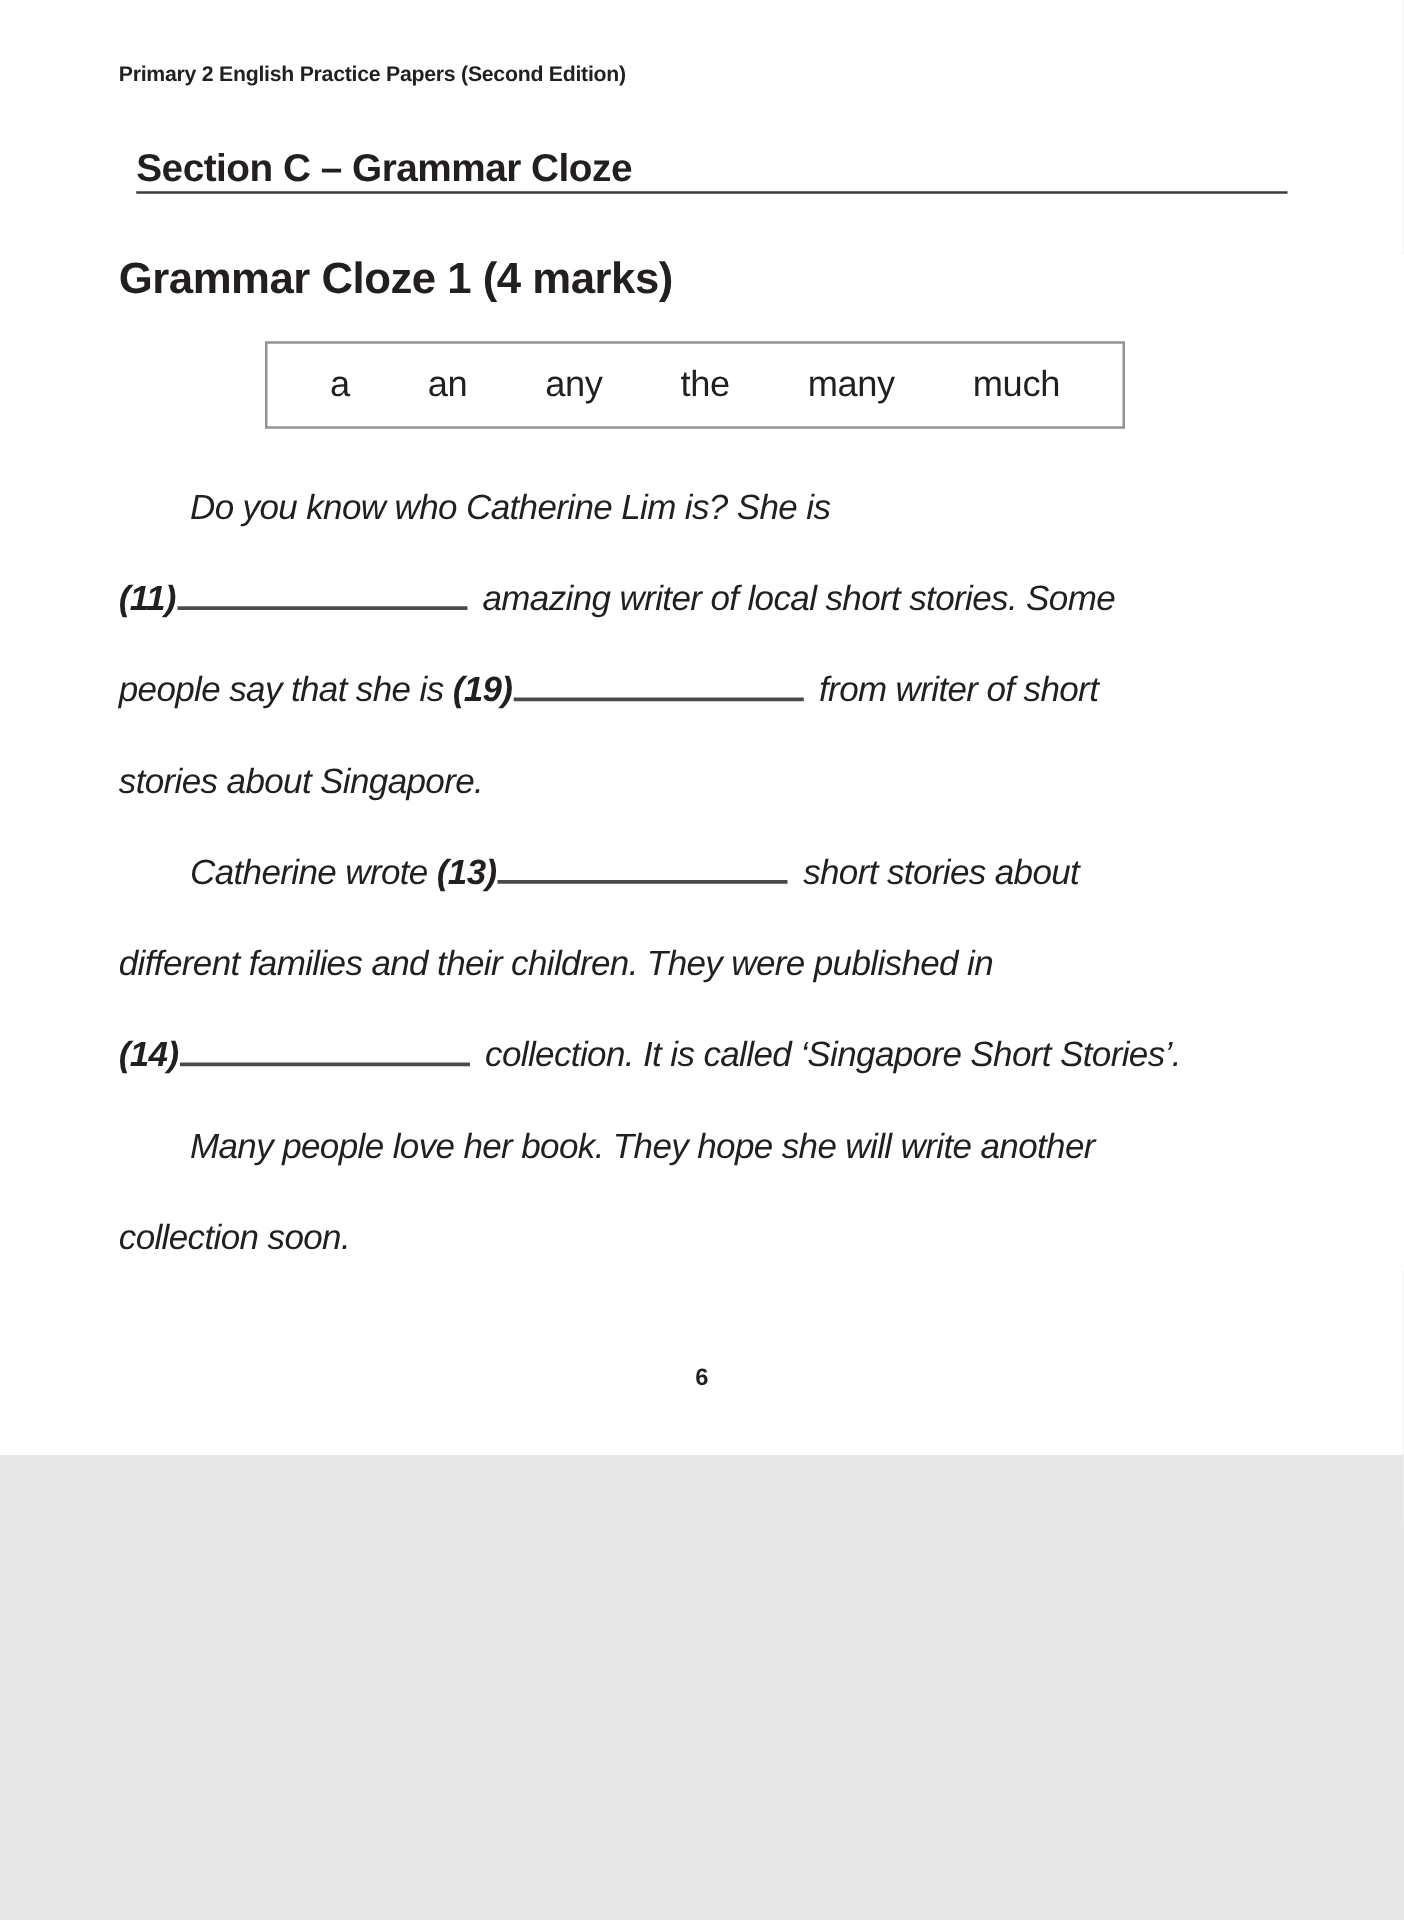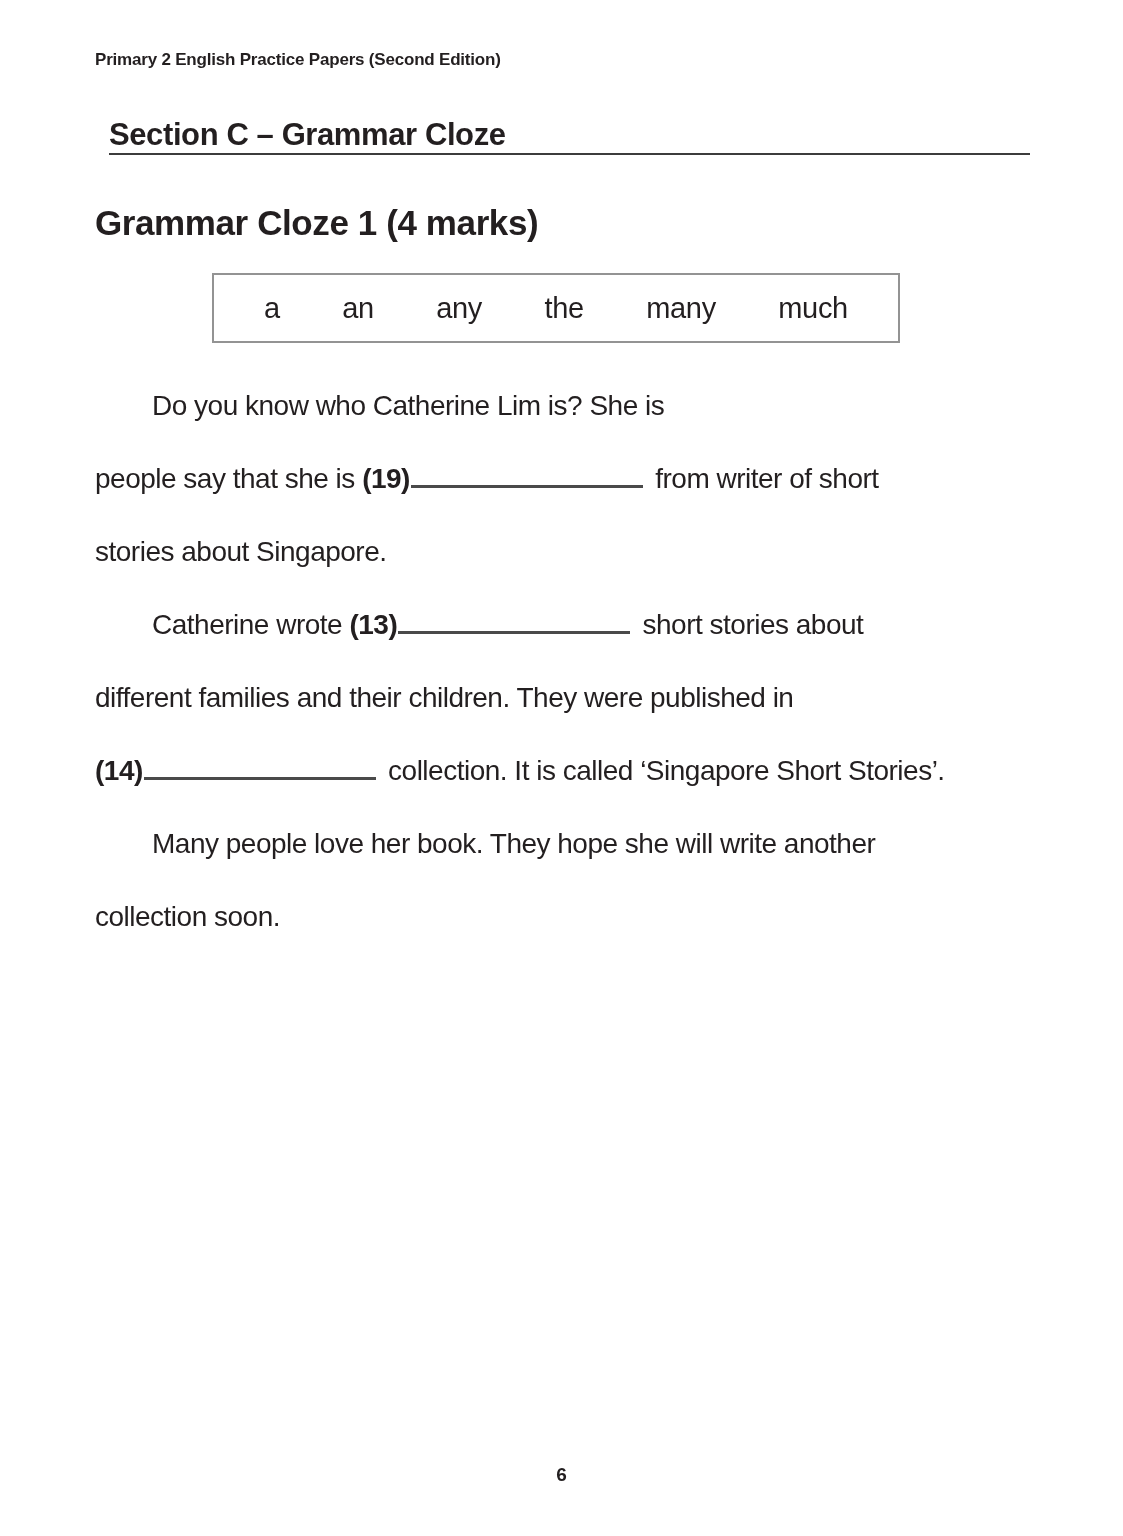--- a/index.html
+++ b/index.html
@@ -3,21 +3,21 @@
 <meta charset="utf-8">
 <style>
   html, body {
     margin: 0;
     padding: 0;
     background: #e8e8e8;
   }
   .page {
     position: relative;
     width: 1123px;
-    height: 1536px;
+    height: 1164px;
     margin: 0 auto;
     background: #ffffff;
     color: #231f20;
     font-family: "Liberation Sans", sans-serif;
     overflow: hidden;
     box-sizing: border-box;
   }
   .content {
     padding: 50px 93px 0 95px;
   }
@@ -54,20 +54,21 @@
     box-sizing: border-box;
     display: flex;
     align-items: center;
     justify-content: space-between;
     padding: 0 50px;
     font-size: 29px;
     letter-spacing: -0.3px;
   }
   .passage {
     margin-top: 26px;
+    font-style: italic;
   }
   .pline {
     height: 73px;
     line-height: 73px;
     font-size: 28px;
     letter-spacing: -0.5px;
     white-space: nowrap;
   }
   .pline.indent { text-indent: 57px; }
   .cloze-num { font-weight: 700; }
@@ -107,20 +108,21 @@
         <span class="word-bank-item">a</span>
         <span class="word-bank-item">an</span>
         <span class="word-bank-item">any</span>
         <span class="word-bank-item">the</span>
         <span class="word-bank-item">many</span>
         <span class="word-bank-item">much</span>
       </div>
 
     <div class="passage" id="passage">
         <div class="pline indent"><span>Do you know who Catherine Lim is? She is</span></div>
+        <div class="pline"><span class="cloze-num">(11)</span><span class="cloze-blank"></span><span> amazing writer of local short stories. Some</span></div>
         <div class="pline"><span>people say that she is </span><span class="cloze-num">(19)</span><span class="cloze-blank"></span><span> from writer of short</span></div>
         <div class="pline"><span>stories about Singapore.</span></div>
         <div class="pline indent"><span>Catherine wrote </span><span class="cloze-num">(13)</span><span class="cloze-blank"></span><span> short stories about</span></div>
         <div class="pline"><span>different families and their children. They were published in</span></div>
         <div class="pline"><span class="cloze-num">(14)</span><span class="cloze-blank"></span><span> collection. It is called ‘Singapore Short Stories’.</span></div>
         <div class="pline indent"><span>Many people love her book. They hope she will write another</span></div>
         <div class="pline"><span>collection soon.</span></div>
       </div>
 
   </div>

